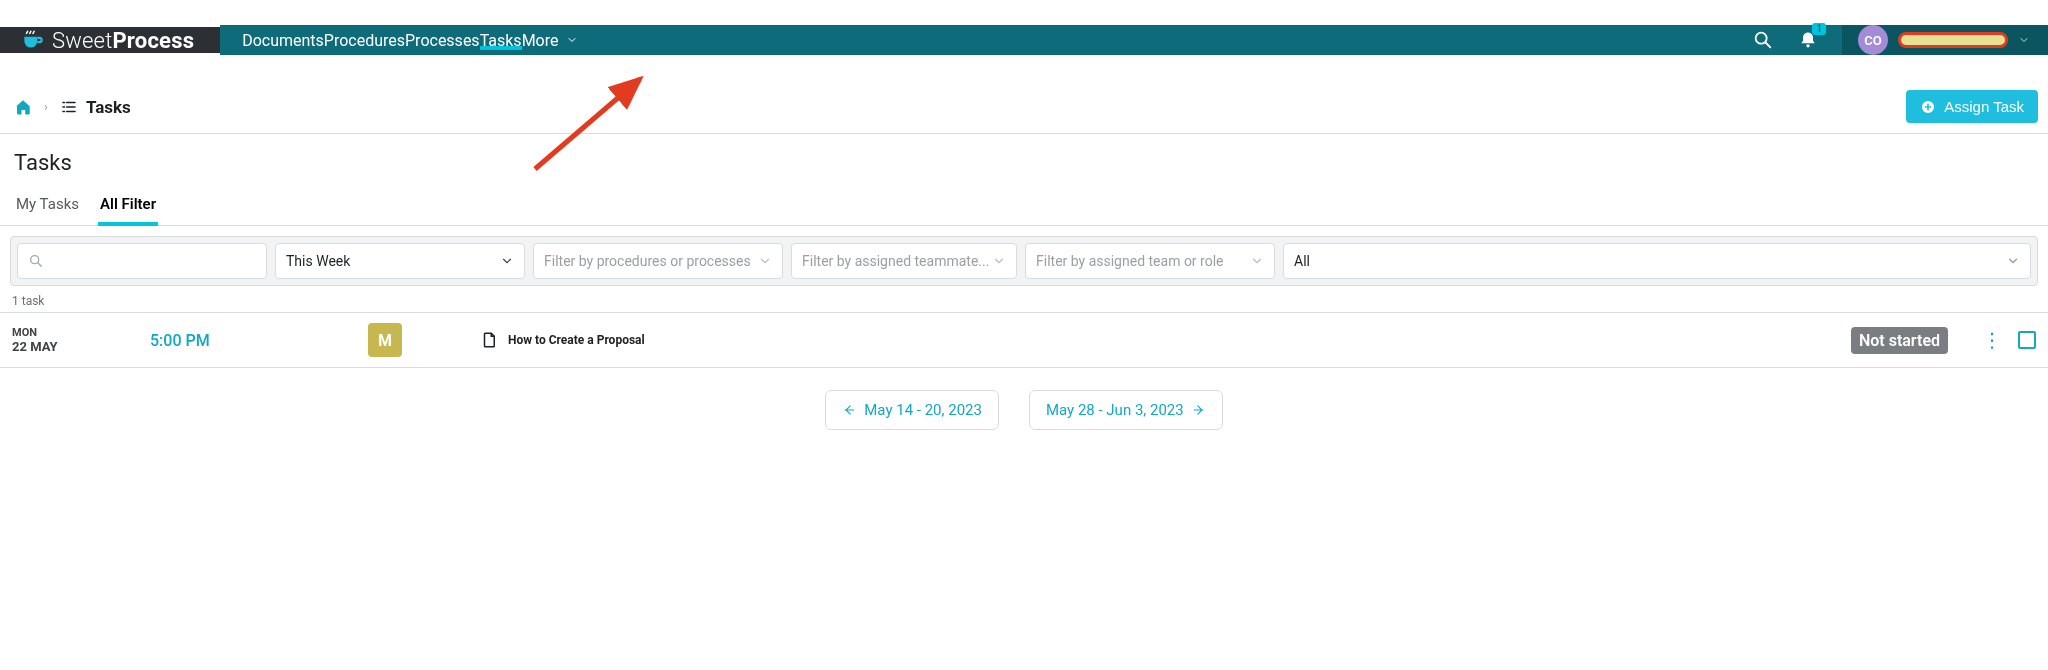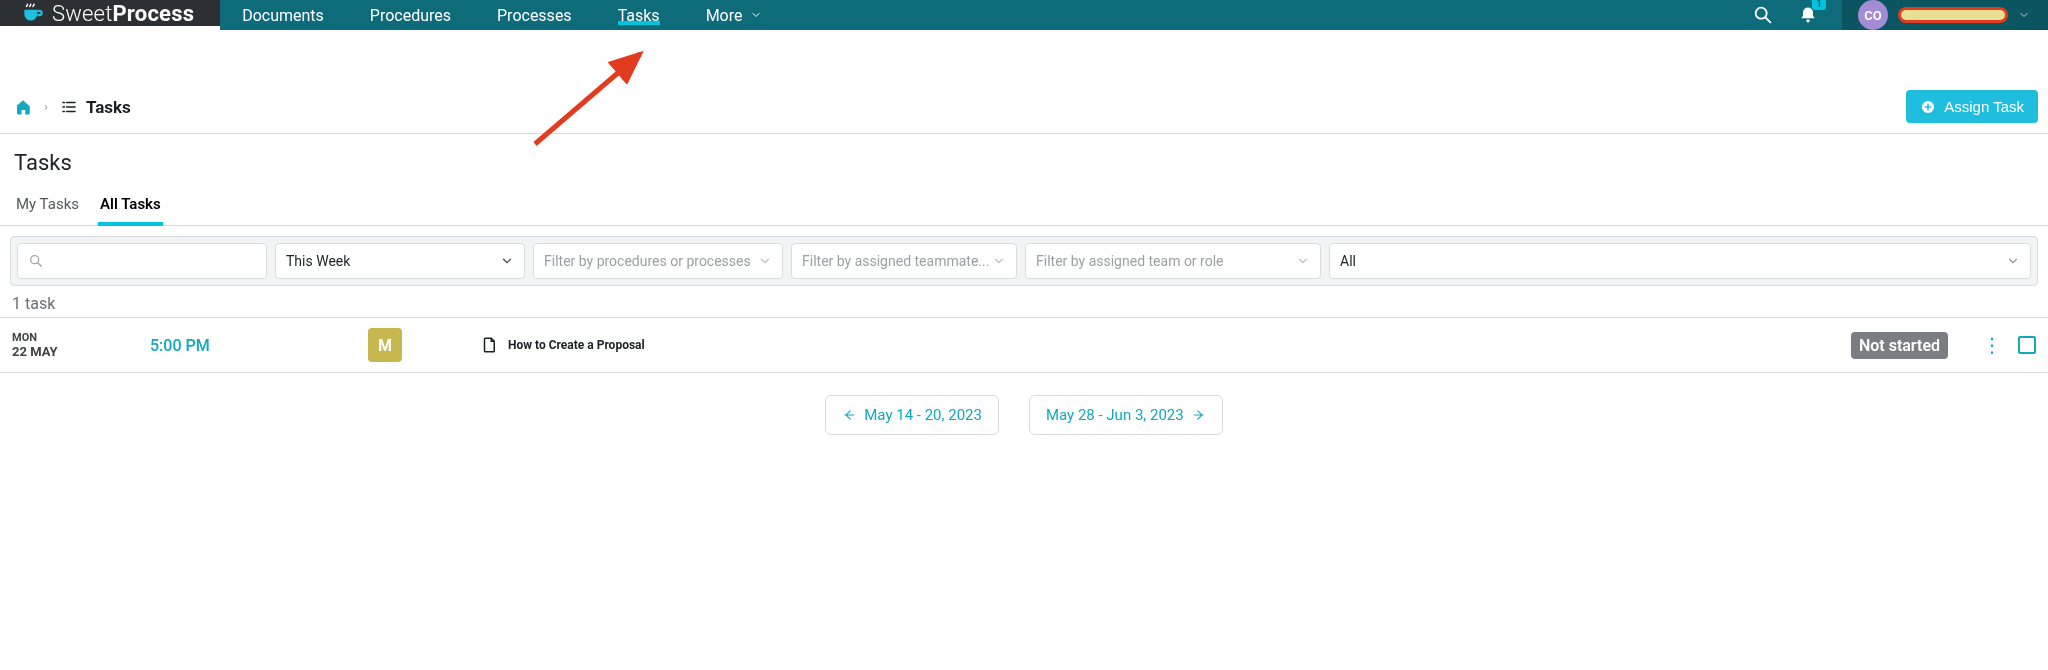--- a/index.html
+++ b/index.html
@@ -11,27 +11,27 @@
     --text:#1d2125;
     --muted:#9ca0a4;
     --gray-bg:#f1f3f4;
     --border:#d9dcde;
     --link:#11a8c0;
     --badge:#7a7e82;
   }
   *{box-sizing:border-box;}
   body{margin:0;font-family:-apple-system,BlinkMacSystemFont,"Segoe UI",Roboto,Helvetica,Arial,sans-serif;color:var(--text);font-size:14px;background:#fff;}
   
-  .topbar{display:flex;height:80px;align-items:flex-start;}
+  .topbar{display:flex;height:80px;align-items:center;}
   .logo-area{background:var(--header-gray);display:flex;align-items:center;padding:0 26px 0 20px;min-width:194px;}
   .logo-area svg{flex:none;}
   .logo-area .brand{display:flex;align-items:center;gap:6px;color:#fff;font-size:22px;font-weight:300;letter-spacing:.2px;}
   .logo-area .brand strong{font-weight:700;}
   .nav-area{flex:1;background:var(--teal);display:flex;align-items:center;position:relative;}
-  .nav-links{display:flex;align-items:center;gap:46px;padding-left:22px;height:100%;}
+  .nav-links{display:flex;align-items:center;padding-left:22px;height:100%;}
   .nav-link{color:#fff;font-size:16px;display:flex;align-items:center;height:100%;position:relative;cursor:pointer;}
   .nav-link.active::after{content:"";position:absolute;bottom:0;left:0;right:0;height:4px;background:var(--bright);}
   .nav-link .chev{margin-left:8px;}
   .nav-right{margin-left:auto;display:flex;align-items:center;gap:24px;padding-right:0;height:100%;}
   .nav-icon{color:#fff;cursor:pointer;position:relative;display:flex;align-items:center;}
   .notif-badge{position:absolute;top:-6px;right:-8px;background:var(--bright);color:var(--teal);font-size:10px;font-weight:700;border-radius:3px;padding:1px 4px;line-height:1;}
   .user-area{display:flex;align-items:center;gap:10px;background:var(--teal-dark);padding:0 18px 0 16px;height:100%;cursor:pointer;}
   .avatar{width:30px;height:30px;border-radius:50%;background:#a48bd6;color:#fff;display:flex;align-items:center;justify-content:center;font-size:13px;font-weight:600;}
   .user-name-redact{width:110px;height:16px;border-radius:8px;background:#e8e092;border:3px solid #e23b1f;}
   .user-area .chev{color:#cfd4d6;}
@@ -52,23 +52,23 @@
   .filters{background:var(--gray-bg);border:1px solid var(--border);border-radius:4px;margin:10px 10px 0;padding:6px;display:flex;gap:8px;align-items:center;}
   .f-input, .f-select{height:36px;background:#fff;border:1px solid var(--border);border-radius:4px;display:flex;align-items:center;padding:0 10px;color:#606468;}
   .f-search{width:250px;}
   .f-search svg{color:#a3a8ac;}
   .f-select{justify-content:space-between;cursor:pointer;}
   .f-select .ph{color:#9ca0a4;white-space:nowrap;overflow:hidden;text-overflow:ellipsis;}
   .f-select .val{color:#1d2125;}
   .f-w1{width:250px;}
   .f-w2{width:250px;}
   .f-w3{width:226px;}
-  .f-w4{width:296px;}
+  .f-w4{width:250px;}
   .f-w5{flex:1;min-width:250px;}
-  .count{font-size:16px;color:#6b7074;padding:8px 12px 4px;}
+  .count{font-size:12px;color:#6b7074;padding:8px 12px 4px;}
   
   .task-row{display:flex;align-items:center;border-top:1px solid var(--border);border-bottom:1px solid var(--border);padding:10px 12px;gap:18px;}
   .day-col{width:120px;line-height:1.2;}
   .day-col .dow{font-size:11px;font-weight:700;color:#404346;}
   .day-col .dom{font-size:13px;font-weight:700;color:#404346;}
   .time-col{width:200px;color:var(--link);font-size:16px;font-weight:500;}
   .assignee{width:34px;height:34px;border-radius:4px;background:#c6b74f;color:#fff;display:flex;align-items:center;justify-content:center;font-weight:700;font-size:16px;}
   .task-title{display:flex;align-items:center;gap:10px;font-weight:700;font-size:12px;color:#1d2125;flex:1;cursor:pointer;margin-left:60px;}
   .status-badge{background:var(--badge);color:#fff;font-size:16px;font-weight:600;border-radius:4px;padding:4px 8px;}
   .row-actions{display:flex;align-items:center;gap:16px;margin-left:16px;}
@@ -171,21 +171,21 @@
         <path d="M12 8v8M8 12h8" stroke="#1fbede" stroke-width="2.5" stroke-linecap="round"></path>
       </svg>
     <span>Assign Task</span>
   </button>
 </div>
 
 <div class="page-title">Tasks</div>
 
 <div class="tabs">
   <div class="tab">My Tasks</div>
-  <div class="tab active">All Tasks</div>
+  <div class="tab active">All Filter</div>
 </div>
 
 <div class="filters">
   <div class="f-input f-search">
     <svg width="16" height="16" viewBox="0 0 24 24">
         <circle cx="10" cy="10" r="6" stroke="currentColor" stroke-width="2" fill="none"></circle>
         <path d="M15 15l5 5" stroke="currentColor" stroke-width="2" stroke-linecap="round"></path>
       </svg>
   </div>
   <div class="f-select f-w1">

